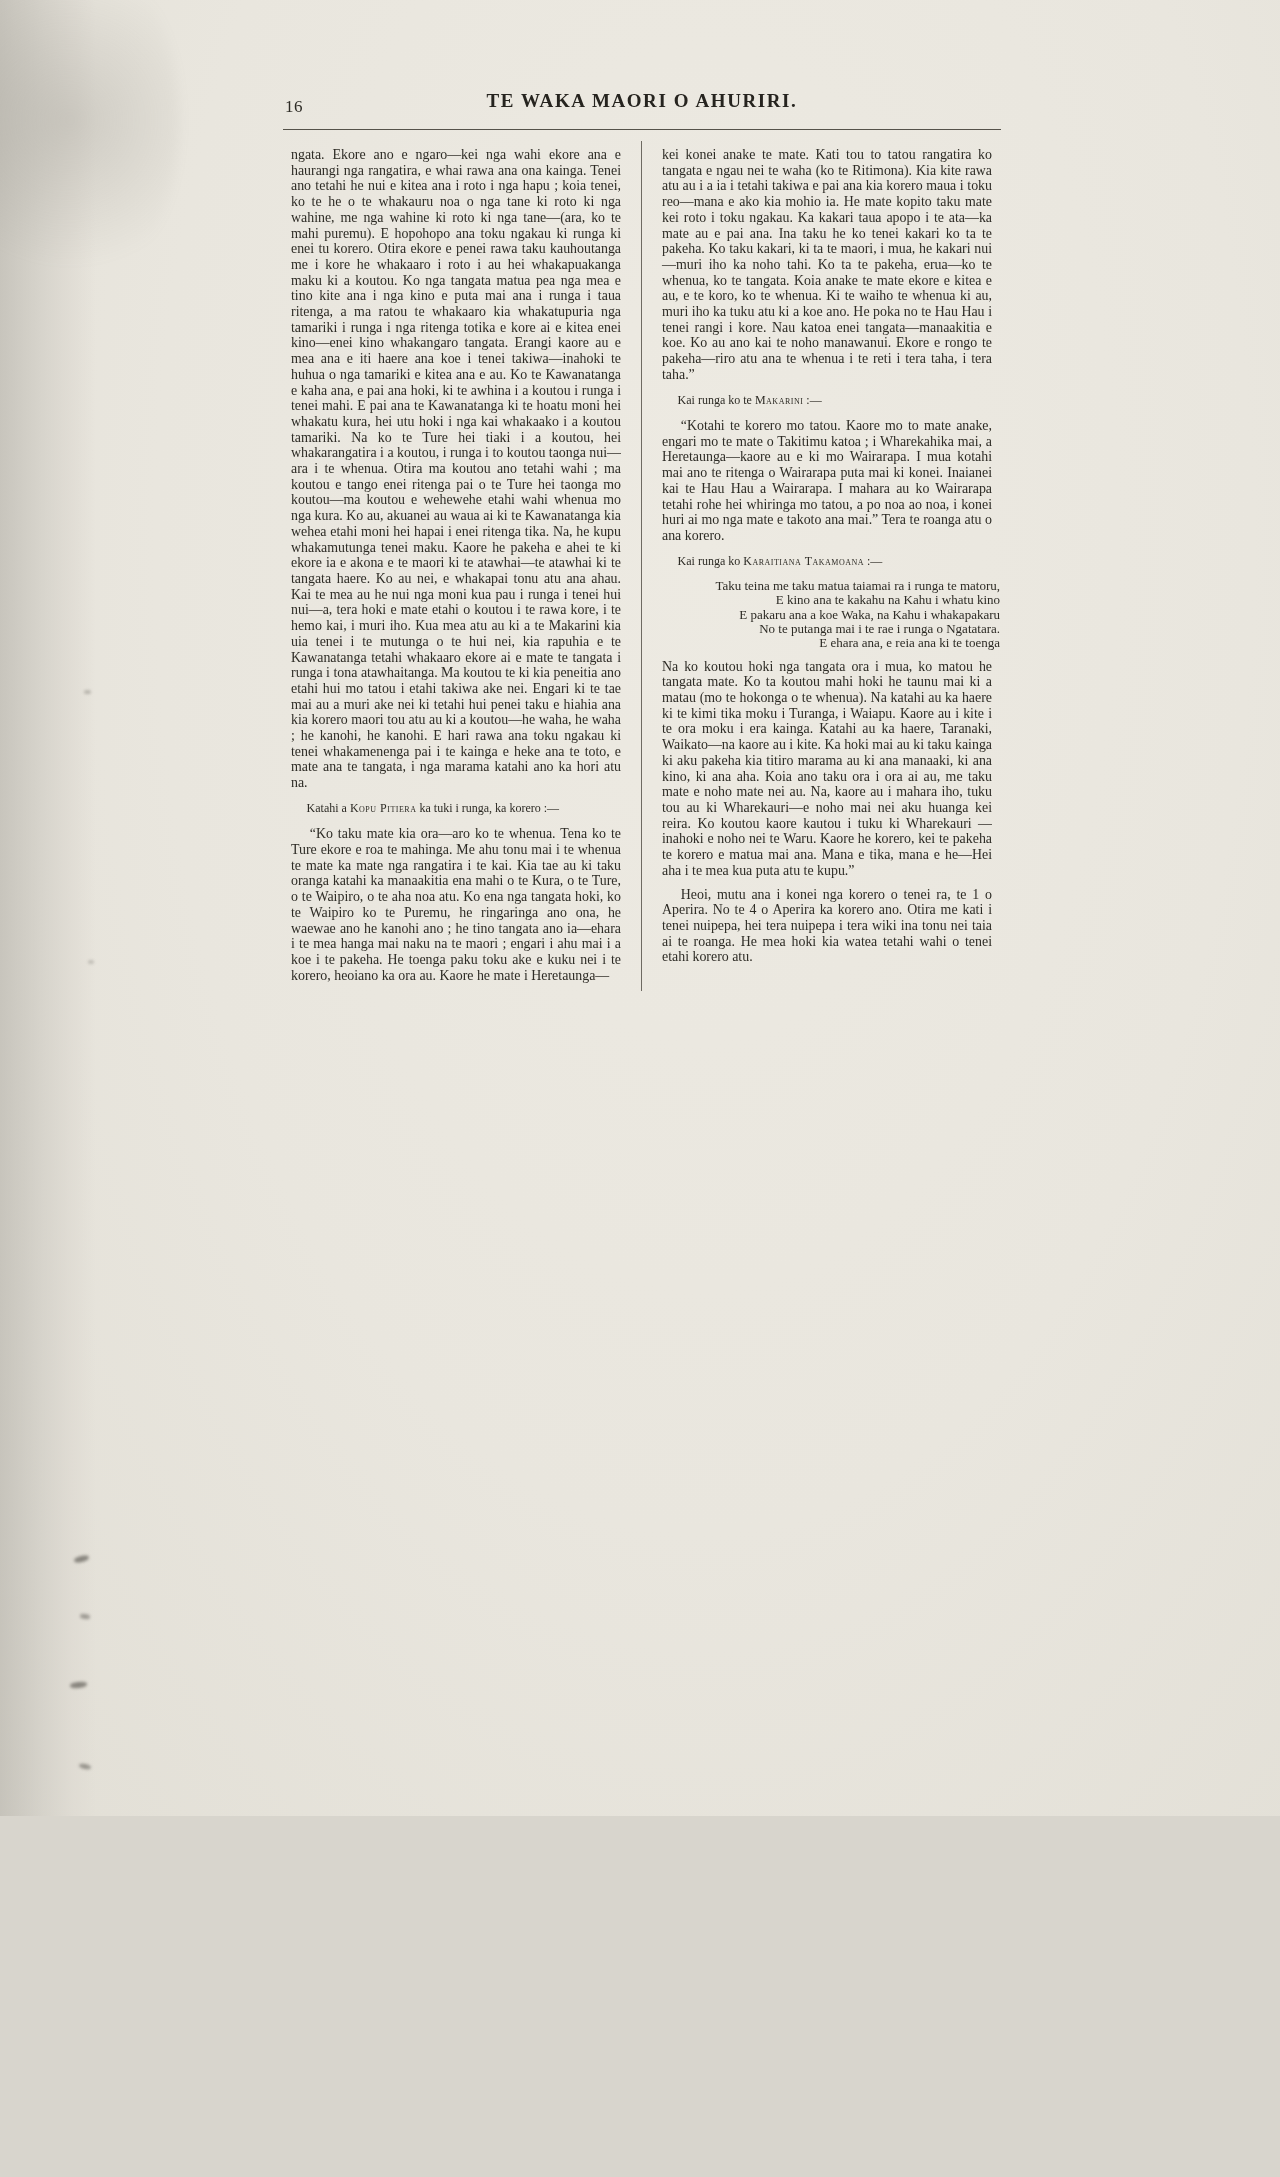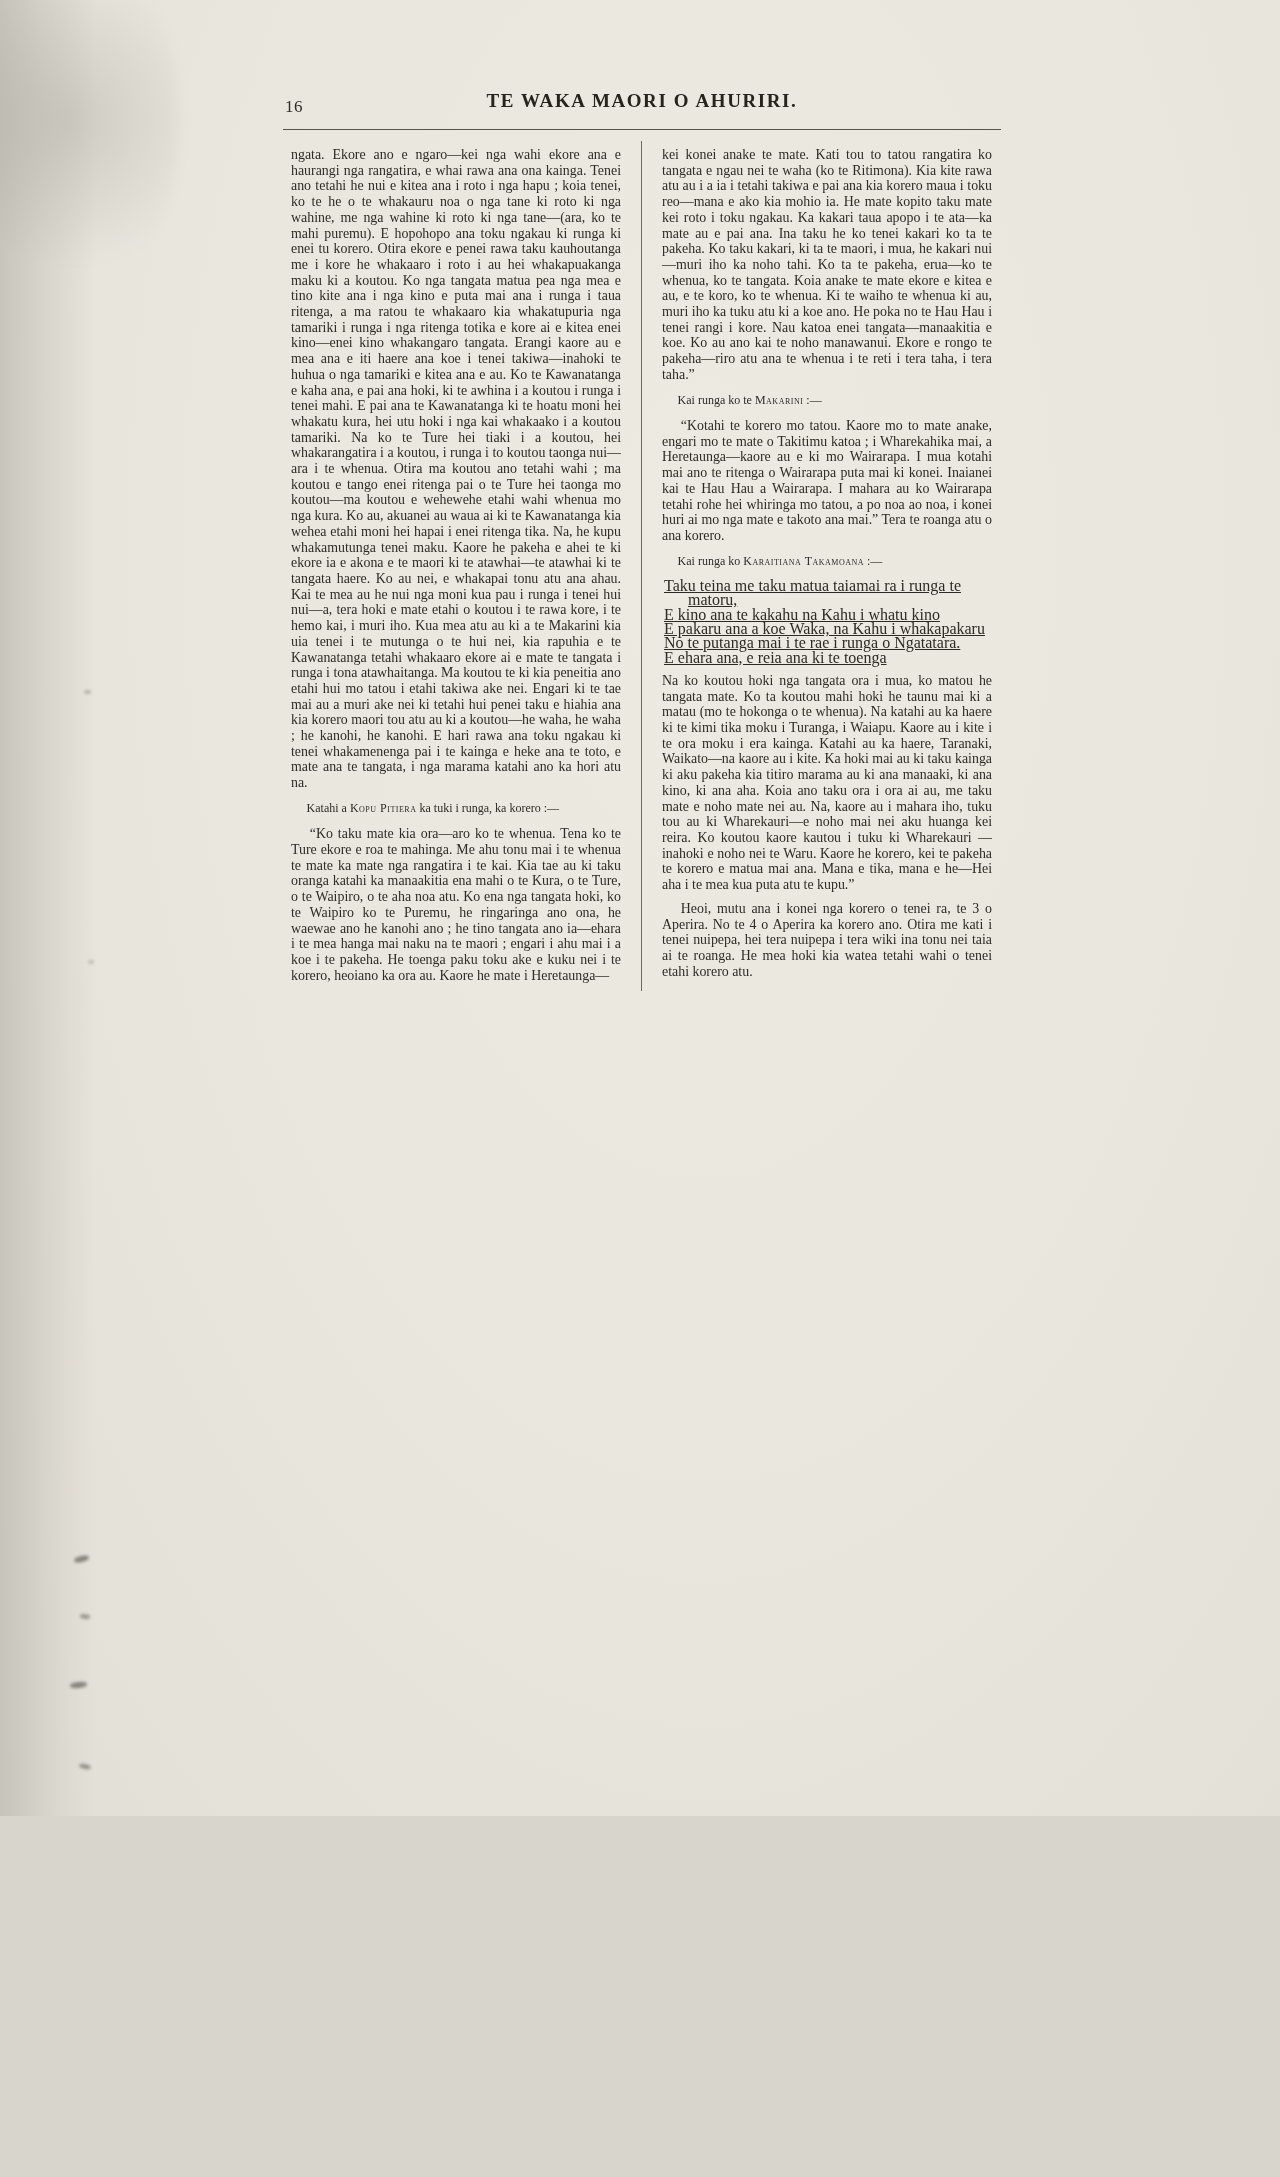--- a/index.html
+++ b/index.html
@@ -33,21 +33,21 @@
   .header-rule{border:0;border-top:1.6px solid #55524a;margin:7px 0 0 0;}
 
   .cols{display:flex;margin-top:9px;}
   .col{width:346px;text-align:justify;font-size:13.9px;line-height:15.7px;
        -webkit-hyphens:auto;hyphens:auto;}
   .divider{width:1px;background:#6e6a62;margin:2px 12px 0 12px;}
   .col p{margin:8px;}
   p.ind{text-indent:1.35em;}
   .subhead{font-size:12px;line-height:19.5px;margin:7px 0 6px 0;text-indent:1.3em;text-align:justify;}
   .sc{font-variant:small-caps;letter-spacing:.5px;}
-  .verse{font-size:16px;line-height:14.3px;margin:3px 0 3px 4px;text-align:left;text-decoration:underline;}
+  .verse{font-size:13px;line-height:14.3px;margin:3px 0 3px 4px;text-align:right;}
   .verse .vline{padding-left:30px;text-indent:-24px;}
 </style>
 </head>
 <body>
 
 <div class="page">
 
   <div class="scan-strip"></div>
   <div class="corner-mottle"></div>
   <div class="blot b1"></div>
@@ -86,19 +86,19 @@
         <p class="ind">“Kotahi te korero mo tatou. Kaore mo to mate anake, engari mo te mate o Takitimu katoa ; i Wharekahika mai, a Heretaunga—kaore au e ki mo Wairarapa. I mua kotahi mai ano te ritenga o Wairarapa puta mai ki konei. Inaianei kai te Hau Hau a Wairarapa. I mahara au ko Wairarapa tetahi rohe hei whiringa mo tatou, a po noa ao noa, i konei huri ai mo nga mate e takoto ana mai.” Tera te roanga atu o ana korero.</p>
         <p class="subhead"><span>Kai runga ko </span><span class="sc">Karaitiana Takamoana</span><span> :—</span></p>
         <div class="verse">
           <div class="vline">Taku teina me taku matua taiamai ra i runga te matoru,</div>
           <div class="vline">E kino ana te kakahu na Kahu i whatu kino</div>
           <div class="vline">E pakaru ana a koe Waka, na Kahu i whakapakaru</div>
           <div class="vline">No te putanga mai i te rae i runga o Ngatatara.</div>
           <div class="vline">E ehara ana, e reia ana ki te toenga</div>
         </div>
         <p>Na ko koutou hoki nga tangata ora i mua, ko matou he tangata mate. Ko ta koutou mahi hoki he taunu mai ki a matau (mo te hokonga o te whenua). Na katahi au ka haere ki te kimi tika moku i Turanga, i Waiapu. Kaore au i kite i te ora moku i era kainga. Katahi au ka haere, Taranaki, Waikato—na kaore au i kite. Ka hoki mai au ki taku kainga ki aku pakeha kia titiro marama au ki ana manaaki, ki ana kino, ki ana aha. Koia ano taku ora i ora ai au, me taku mate e noho mate nei au. Na, kaore au i mahara iho, tuku tou au ki Wharekauri—e noho mai nei aku huanga kei reira. Ko koutou kaore kautou i tuku ki Wharekauri — inahoki e noho nei te Waru. Kaore he korero, kei te pakeha te korero e matua mai ana. Mana e tika, mana e he—Hei aha i te mea kua puta atu te kupu.”</p>
-        <p class="ind">Heoi, mutu ana i konei nga korero o tenei ra, te 3 o Aperira. No te 4 o Aperira ka korero ano. Otira me kati i tenei nuipepa, hei tera nuipepa i tera wiki ina tonu nei taia ai te roanga. He mea hoki kia watea tetahi wahi o tenei etahi korero atu.</p>
+        <p class="ind">Heoi, mutu ana i konei nga korero o tenei ra, te 1 o Aperira. No te 4 o Aperira ka korero ano. Otira me kati i tenei nuipepa, hei tera nuipepa i tera wiki ina tonu nei taia ai te roanga. He mea hoki kia watea tetahi wahi o tenei etahi korero atu.</p>
       </div>
 
     </div>
   </div>
 
 </div>
 
 </body></html>

